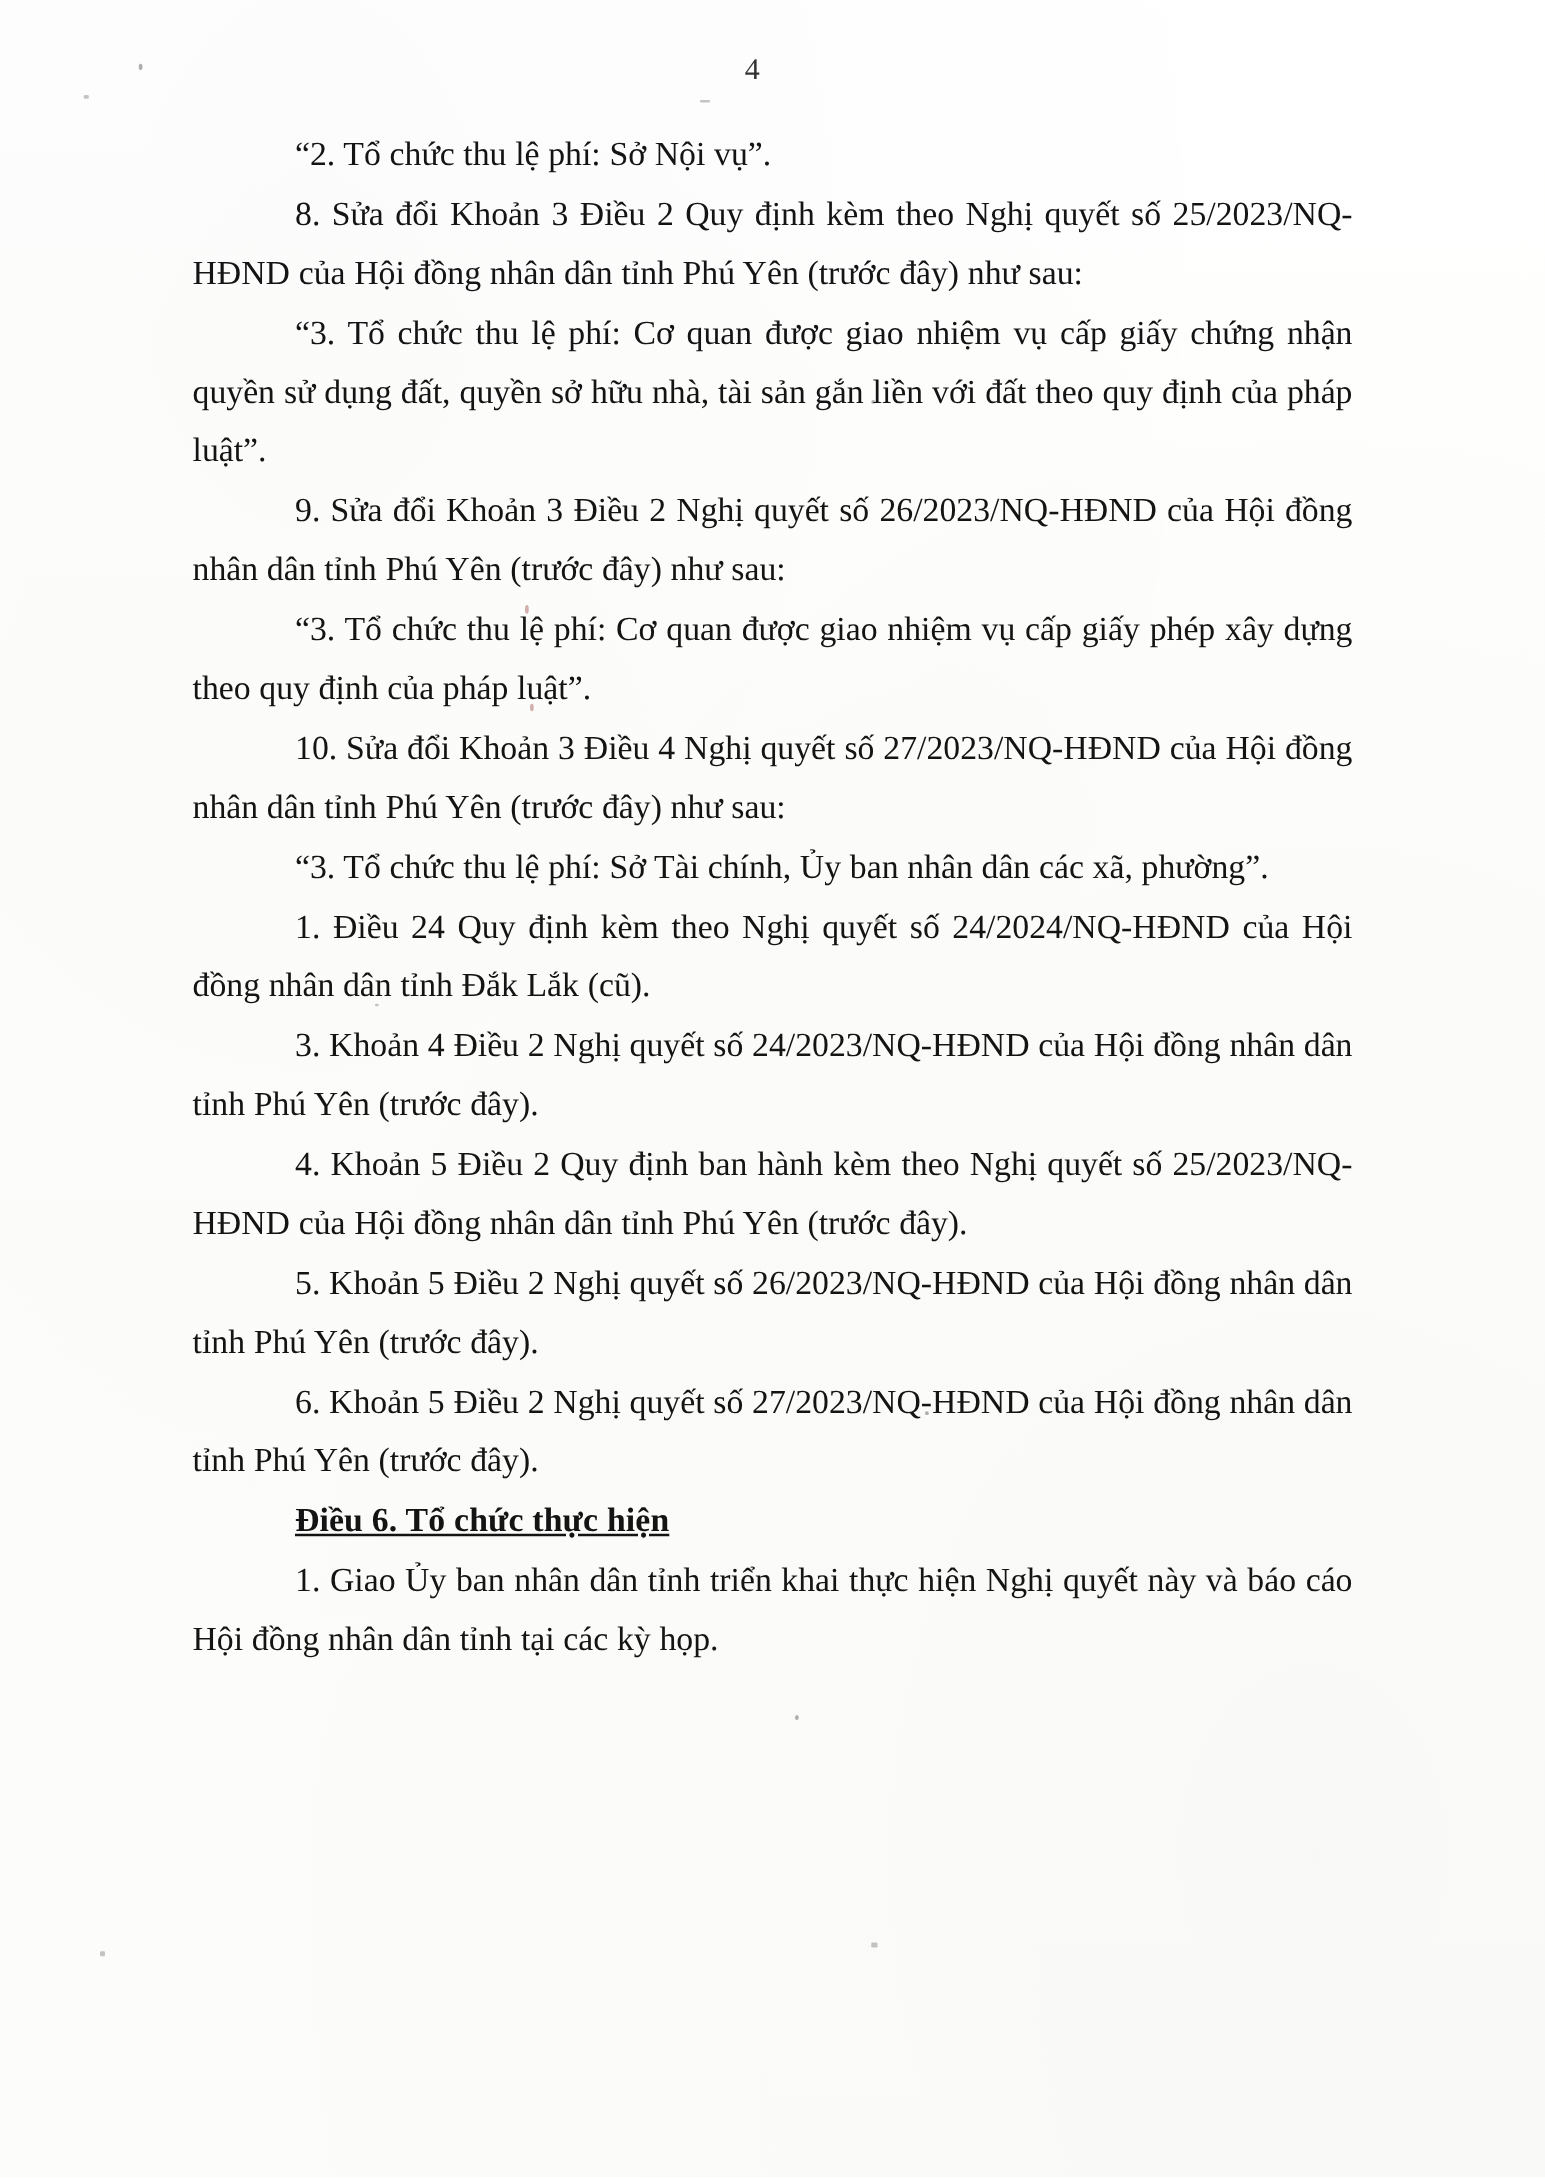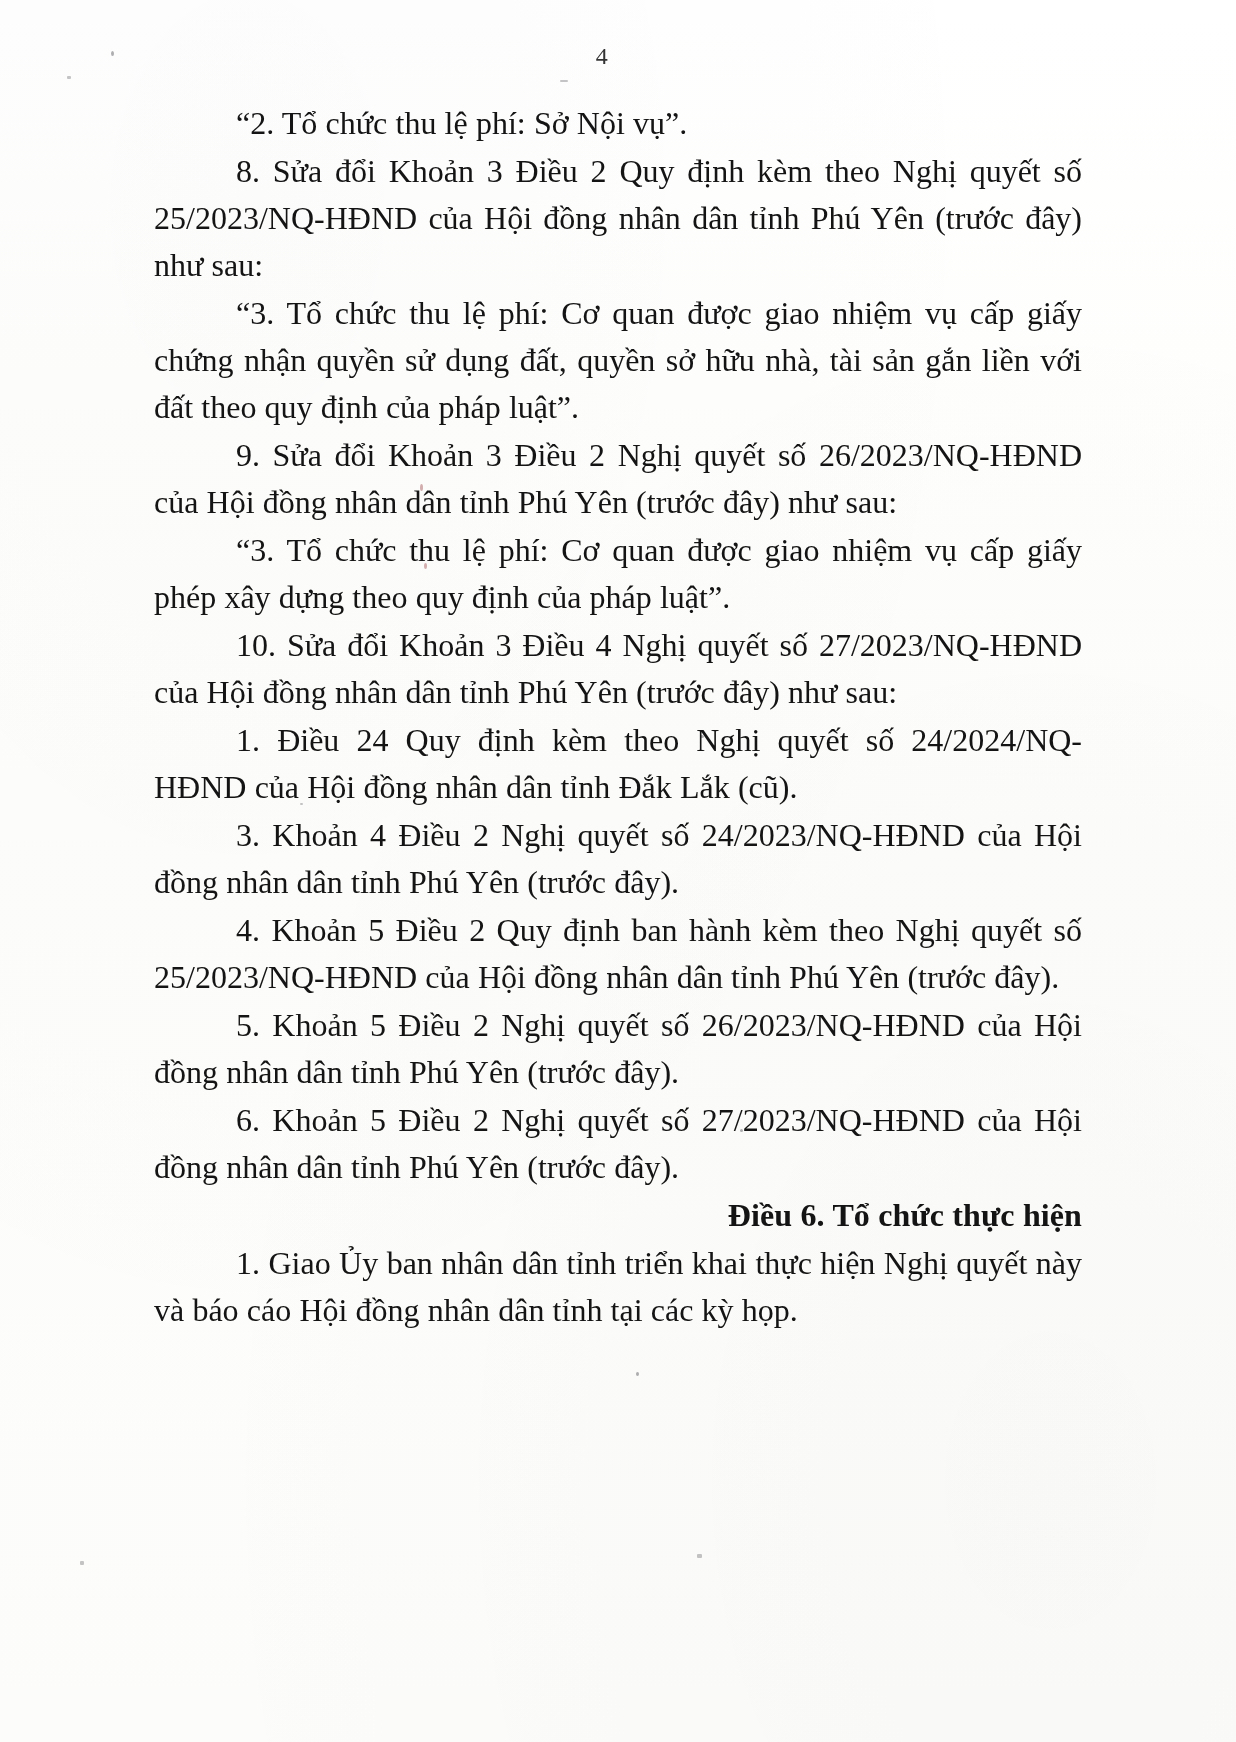--- a/index.html
+++ b/index.html
@@ -50,36 +50,37 @@
 
   .body-block {
     position: absolute;
     left: 154px;
     top: 100px;
     width: 928px;
   }
 
   p.para {
     margin: 0 0 1px 0;
-    font-size: 32px;
+    font-size: 27px;
     line-height: 47px;
     text-align: justify;
     text-justify: inter-word;
     text-indent: 82px;
     word-spacing: 0.2px;
     hyphens: none;
   }
 
   p.para.bold {
     font-weight: bold;
     letter-spacing: 0.1px;
   }
 
   p.para.tight {
-    text-align: right;
+    text-align: left;
+    text-decoration: underline;
   }
 
   
   .speck {
     position: absolute;
     background: #6d6d72;
     border-radius: 50%;
     opacity: 0.55;
     pointer-events: none;
   }
@@ -117,20 +118,21 @@
     <p class="para">8. Sửa đổi Khoản 3 Điều 2 Quy định kèm theo Nghị quyết số 25/2023/NQ-HĐND của Hội đồng nhân dân tỉnh Phú Yên (trước đây) như sau:</p>
 
     <p class="para">“3. Tổ chức thu lệ phí: Cơ quan được giao nhiệm vụ cấp giấy chứng nhận quyền sử dụng đất, quyền sở hữu nhà, tài sản gắn liền với đất theo quy định của pháp luật”.</p>
 
     <p class="para">9. Sửa đổi Khoản 3 Điều 2 Nghị quyết số 26/2023/NQ-HĐND của Hội đồng nhân dân tỉnh Phú Yên (trước đây) như sau:</p>
 
     <p class="para">“3. Tổ chức thu lệ phí: Cơ quan được giao nhiệm vụ cấp giấy phép xây dựng theo quy định của pháp luật”.</p>
 
     <p class="para">10. Sửa đổi Khoản 3 Điều 4 Nghị quyết số 27/2023/NQ-HĐND của Hội đồng nhân dân tỉnh Phú Yên (trước đây) như sau:</p>
 
+    <p class="para">“3. Tổ chức thu lệ phí: Sở Tài chính, Ủy ban nhân dân các xã, phường”.</p>
 
 
     <p class="para">1. Điều 24 Quy định kèm theo Nghị quyết số 24/2024/NQ-HĐND của Hội đồng nhân dân tỉnh Đắk Lắk (cũ).</p>
 
 
     <p class="para">3. Khoản 4 Điều 2 Nghị quyết số 24/2023/NQ-HĐND của Hội đồng nhân dân tỉnh Phú Yên (trước đây).</p>
 
     <p class="para">4. Khoản 5 Điều 2 Quy định ban hành kèm theo Nghị quyết số 25/2023/NQ-HĐND của Hội đồng nhân dân tỉnh Phú Yên (trước đây).</p>
 
     <p class="para">5. Khoản 5 Điều 2 Nghị quyết số 26/2023/NQ-HĐND của Hội đồng nhân dân tỉnh Phú Yên (trước đây).</p>

